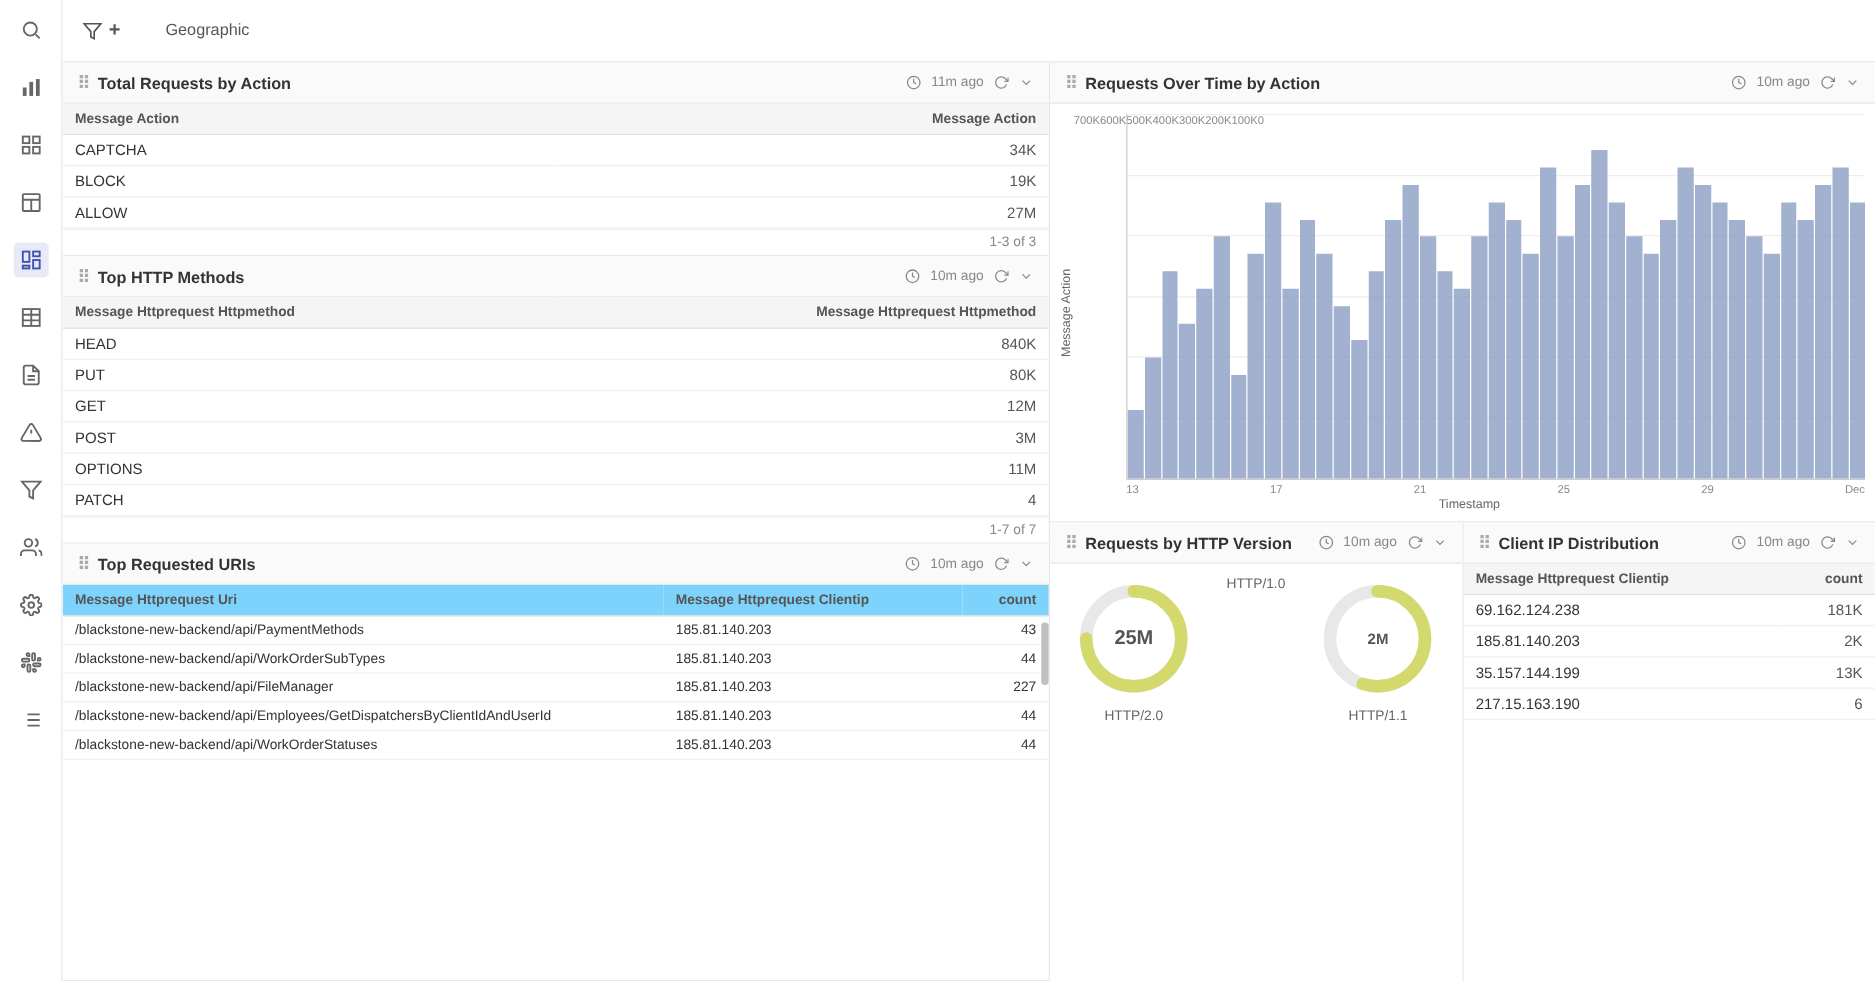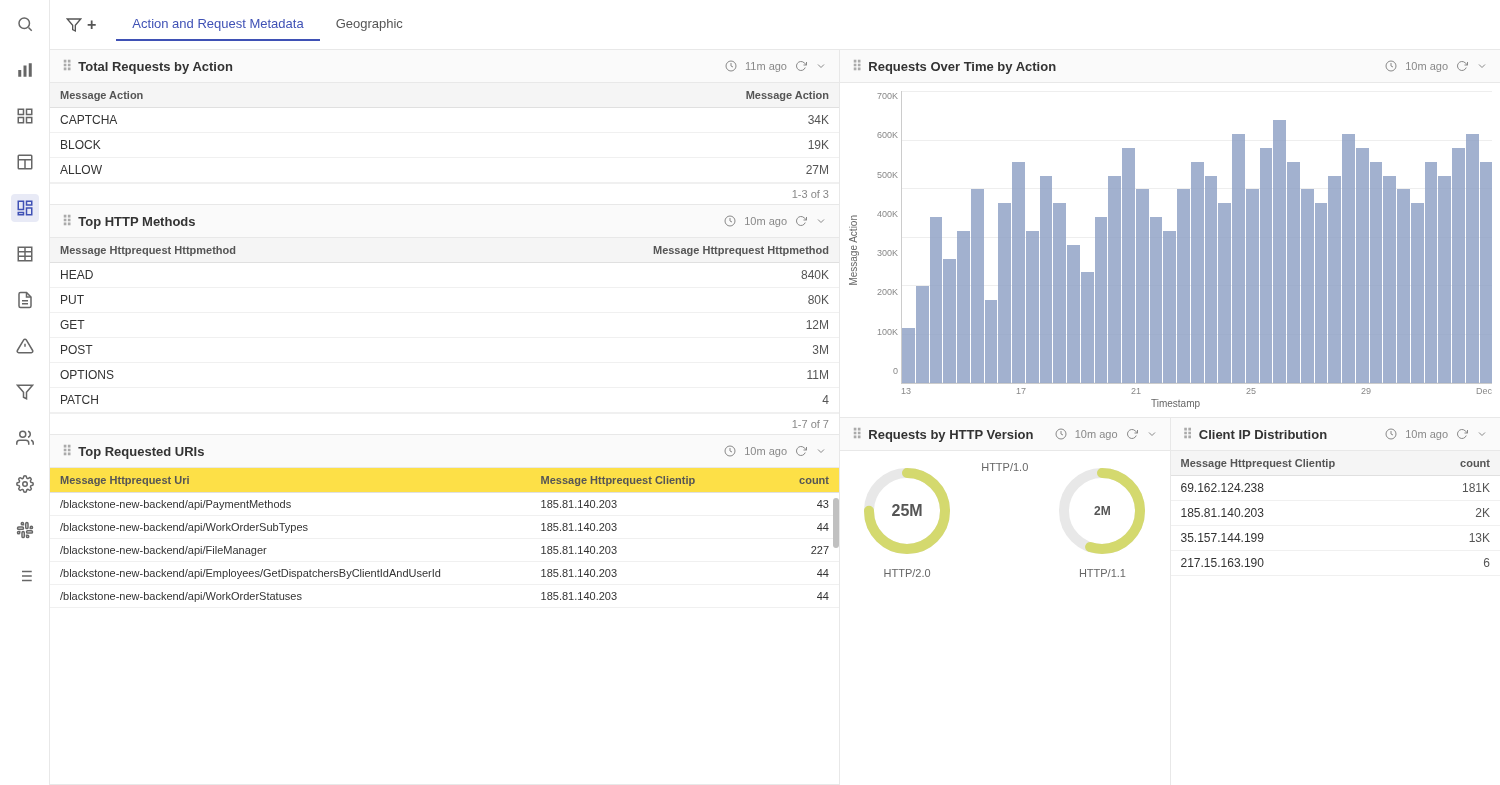--- a/index.html
+++ b/index.html
@@ -41,21 +41,21 @@
     .widget-table { width: 100%; border-collapse: collapse; }
     .widget-table th { background: #f5f5f5; padding: 6px 10px; text-align: left; font-size: 11px; color: #555; border-bottom: 1px solid #e0e0e0; font-weight: 600; }
     .widget-table th:last-child { text-align: right; }
     .widget-table td { padding: 5px 10px; border-bottom: 1px solid #f0f0f0; font-size: 12px; }
     .widget-table td:last-child { text-align: right; color: #555; }
 
     .widget-footer { padding: 4px 10px; text-align: right; font-size: 11px; color: #888; border-top: 1px solid #f0f0f0; }
 
     
     .uri-table { width: 100%; border-collapse: collapse; }
-    .uri-table th { background: #fde047; padding: 6px 10px; text-align: left; font-size: 11px; color: #555; border-bottom: 1px solid #e0e0e0; font-weight: 600; }
+    .uri-table th { background: #7dd3fc; padding: 6px 10px; text-align: left; font-size: 11px; color: #555; border-bottom: 1px solid #e0e0e0; font-weight: 600; }
     .uri-table th.count-col { text-align: right; }
     .uri-table td { padding: 5px 10px; border-bottom: 1px solid #f0f0f0; font-size: 11px; white-space: nowrap; overflow: hidden; text-overflow: ellipsis; }
     .uri-table td.uri-col { max-width: 350px; }
     .uri-table td.count-col { text-align: right; }
 
     
     .chart-widget { flex: 1; display: flex; flex-direction: column; overflow: hidden; }
     .chart-area { flex: 1; padding: 8px; position: relative; overflow: hidden; }
     .chart-legend { display: flex; align-items: center; gap: 6px; padding: 4px 8px; font-size: 11px; color: #555; }
 
@@ -182,21 +182,20 @@
 <div class="main">
 
   <div class="topbar">
     <div class="filter-icon">
       <svg width="16" height="16" viewBox="0 0 24 24" fill="none" stroke="currentColor" stroke-width="2">
           <polygon points="22 3 2 3 10 12.46 10 19 14 21 14 12.46 22 3"></polygon>
         </svg>
       <span style="font-size:16px; font-weight:bold; margin-left:1px">+</span>
     </div>
     <div class="tabs">
-      <div class="tab active">Action and Request Metadata</div>
       <div class="tab">Geographic</div>
     </div>
   </div>
 
   <div class="content">
 
     <div class="left-panel">
 
       <div class="widget" style="flex-shrink:0">
         <div class="widget-header">
@@ -389,21 +388,21 @@
           </div>
         </div>
         <div class="chart-area">
           <div style="display:flex; height:100%;">
             <div style="display:flex; align-items:center; flex-shrink:0;">
               <span style="writing-mode:vertical-rl; transform:rotate(180deg); font-size:10px; color:#666;">Message Action</span>
             </div>
             <div style="display:flex; flex-direction:column; flex:1; min-width:0;">
               <div style="display:flex; flex:1;">
 
-                <div style="width:42px; display:flex; flex-direction:column; justify-content:space-between; font-size:9px; color:#888; text-align:right; padding-right:3px; padding-bottom:20px;">
+                <div style="width:42px; display:flex; justify-content:flex-start; font-size:9px; color:#888; text-align:right; padding-right:3px; padding-bottom:20px;">
                   <span>700K</span>
                   <span>600K</span>
                   <span>500K</span>
                   <span>400K</span>
                   <span>300K</span>
                   <span>200K</span>
                   <span>100K</span>
                   <span>0</span>
                 </div>
 

